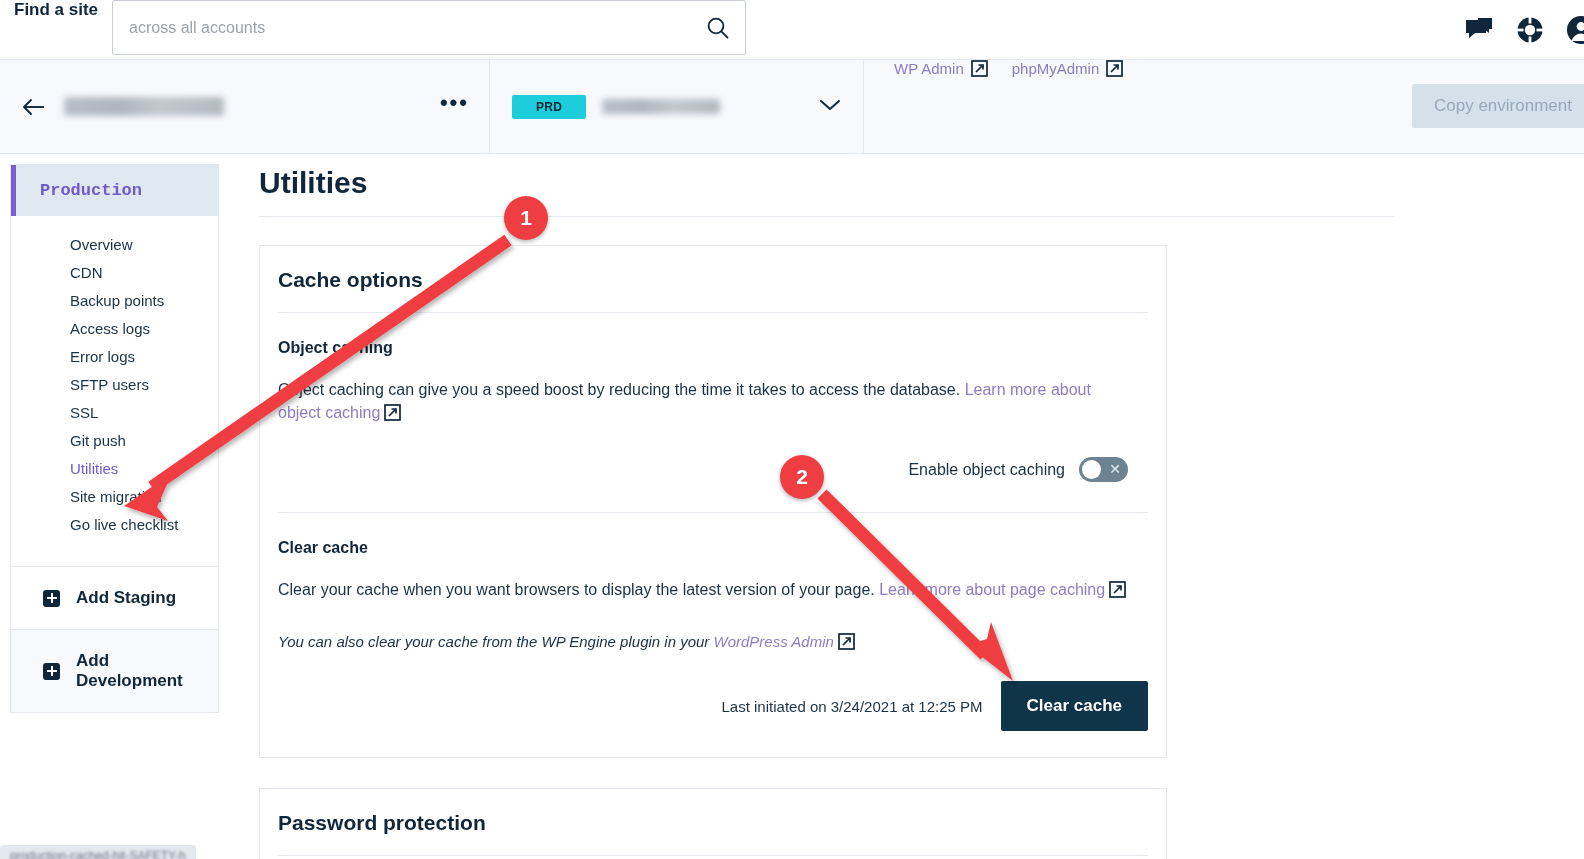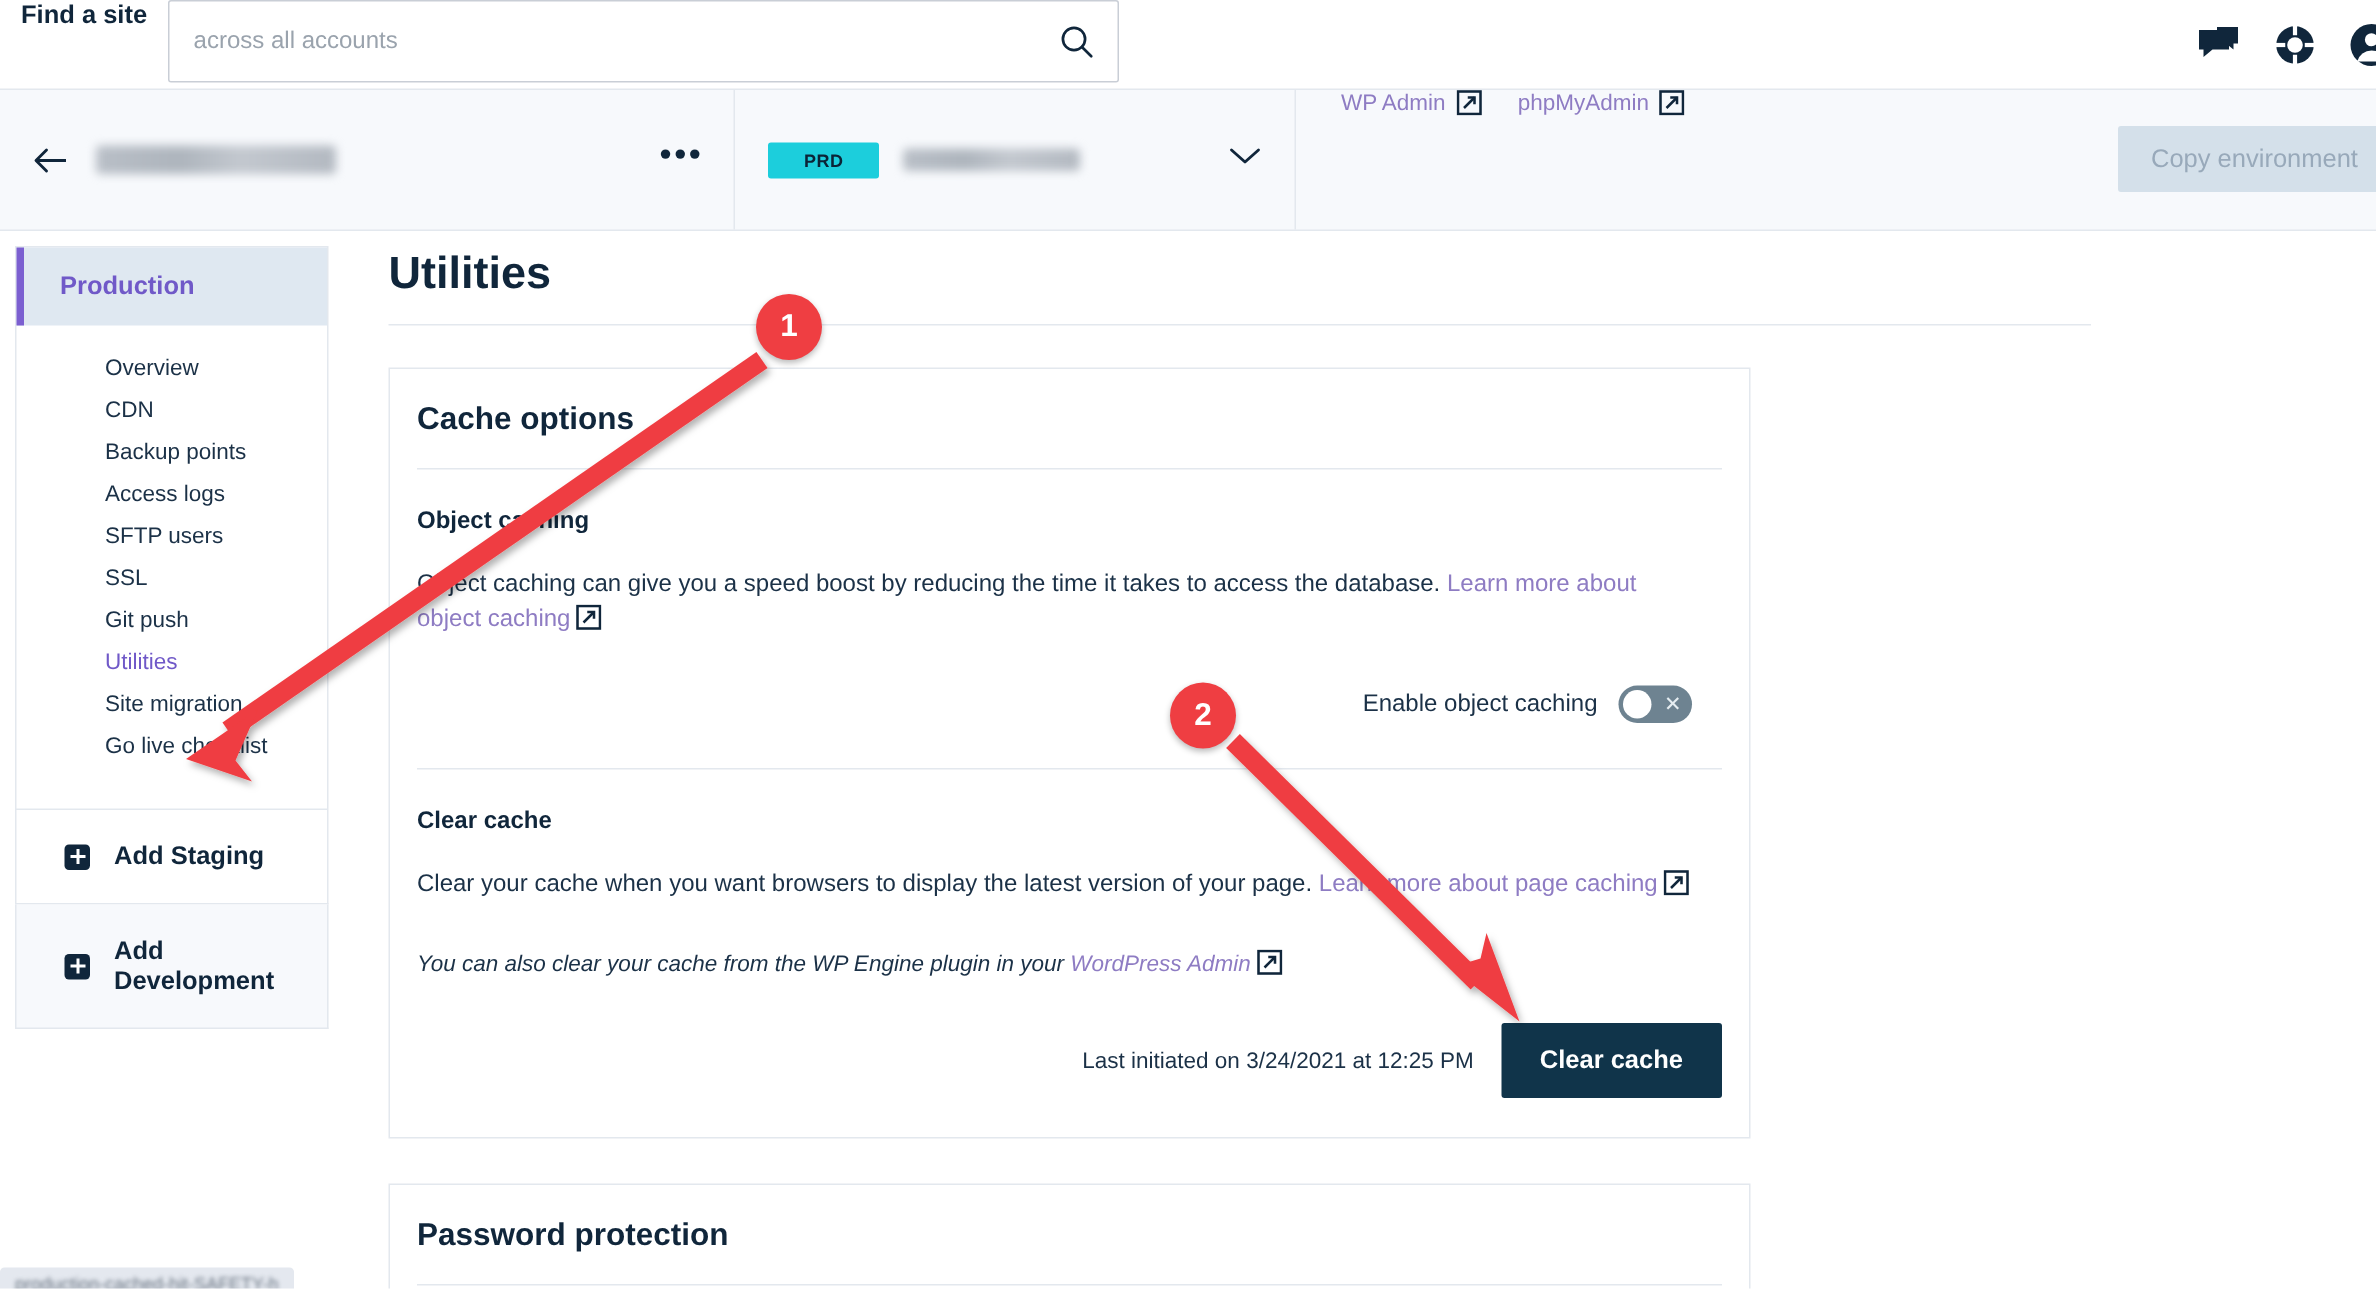--- a/index.html
+++ b/index.html
@@ -142,20 +142,21 @@
     border: 1px solid #e3e8ee;
     background: #fff;
   }
   .side-head {
     background: #dfe8f1;
     border-left: 5px solid #7b5fd0;
     padding: 16px 0 16px 24px;
     font-size: 17px; font-weight: bold;
     color: #7059c8;
     cursor: pointer;
+    font-family: Liberation Mono, monospace;
   }
   .side-list { padding: 14px 0 28px 0; }
   .side-item {
     font-size: 15px;
     color: #1b3147;
     padding: 5.5px 0 5.5px 59px;
     cursor: pointer;
     white-space: nowrap;
   }
   .side-item.active { color: #7059c8; }
@@ -361,20 +362,21 @@
 <div class="page">
 
   <div class="sidebar">
     <div class="side-card">
       <div class="side-head">Production</div>
       <div class="side-list">
         <div class="side-item">Overview</div>
         <div class="side-item">CDN</div>
         <div class="side-item">Backup points</div>
         <div class="side-item">Access logs</div>
+        <div class="side-item">Error logs</div>
         <div class="side-item">SFTP users</div>
         <div class="side-item">SSL</div>
         <div class="side-item">Git push</div>
         <div class="side-item active">Utilities</div>
         <div class="side-item">Site migration</div>
         <div class="side-item">Go live checklist</div>
       </div>
     </div>
 
     <div class="side-add">

